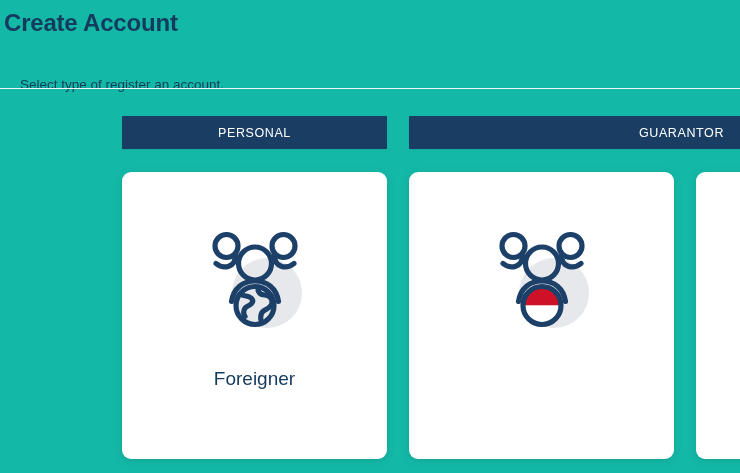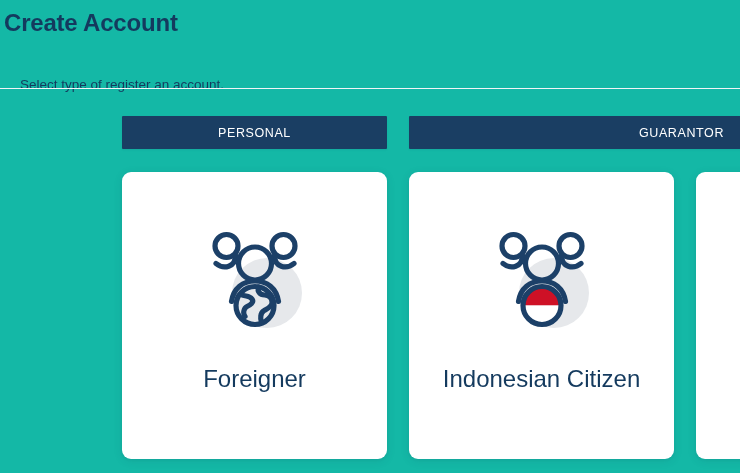--- a/index.html
+++ b/index.html
@@ -111,21 +111,21 @@
     flex: 0 0 auto;
     padding-top: 48px;
   }
   .card-icon {
     width: 122px;
     height: 122px;
     display: block;
   }
   .card-label {
     margin-top: 24px;
-    font-size: 24px;
+    font-size: 19px;
     color: #143A5E;
     font-weight: normal;
     text-align: center;
     line-height: 26px;
   }
 
   .card-partial {
     width: 265px;
   }
 </style>
@@ -201,21 +201,20 @@
             <path d="M80.5 35.5 C80.5 47, 92 50, 100 43.5"></path>
 
             <circle cx="61" cy="43.5" r="16.5"></circle>
 
             <path d="M37.5 81.5 C39.5 68, 49 61, 61 61 C73 61, 82.5 68, 84.5 81.5"></path>
 
             <circle cx="61" cy="85.5" r="19"></circle>
           </g>
         </svg>
       </span>
-      <div class="card-label">Indonesian Citizen</div>
     </div>
 
     <div class="card card-partial">
 
       <div class="card-label"></div>
     </div>
 
   </div>
 
 </div>

